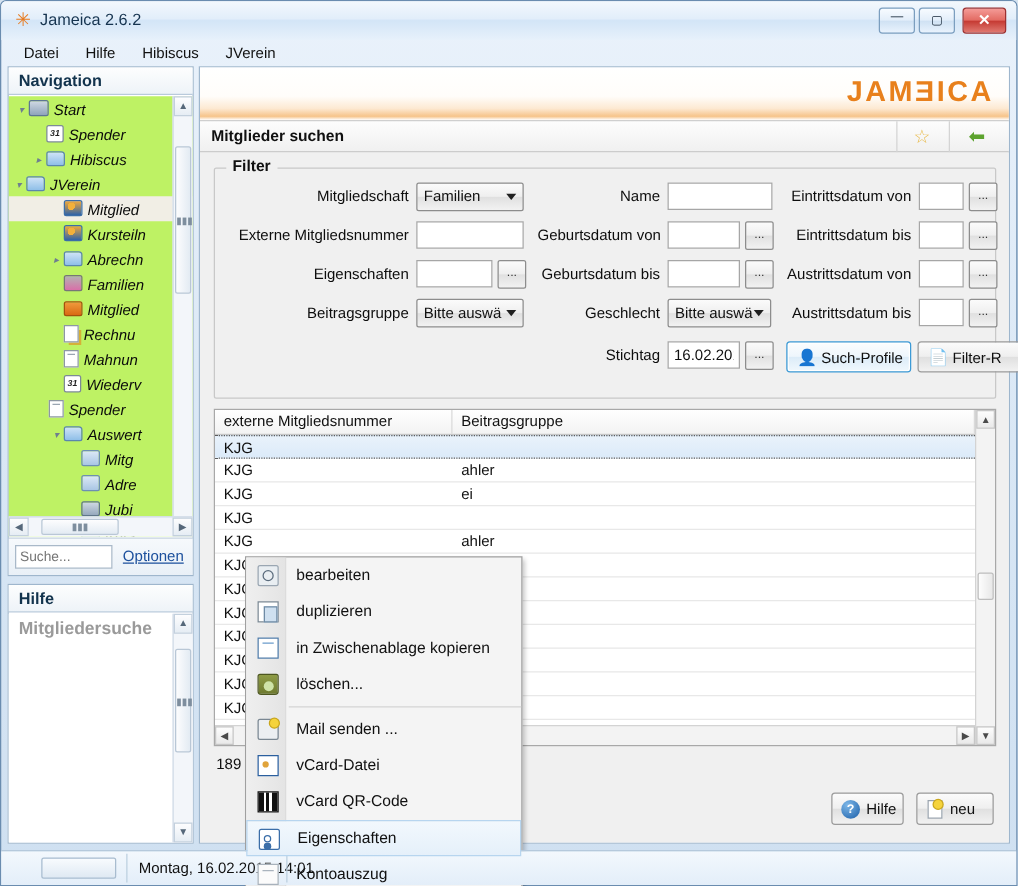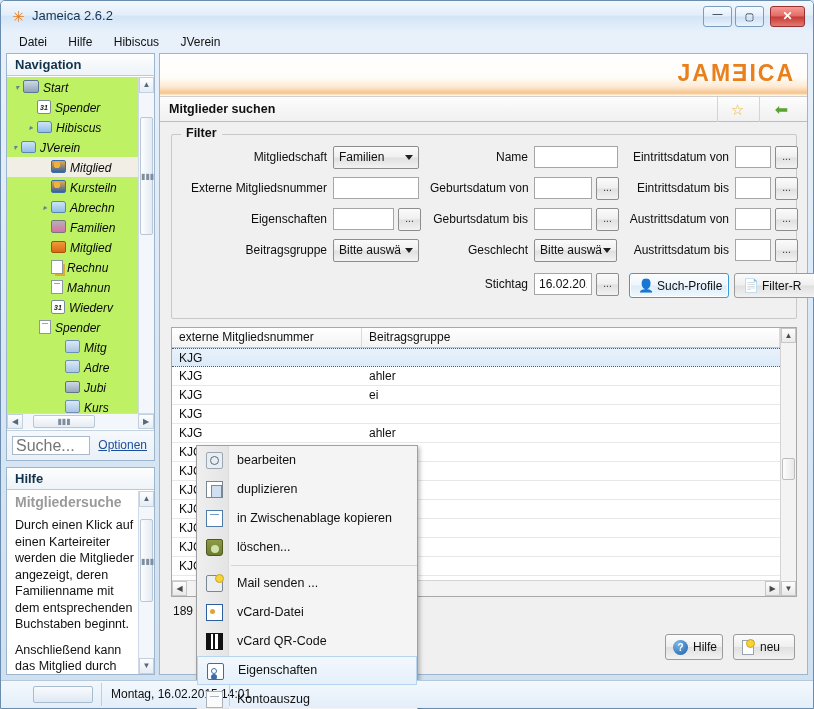--- a/index.html
+++ b/index.html
@@ -149,21 +149,21 @@
     border:1px solid #b9c7d6; border-radius:2px;
     font-size:8px; color:#7e8e9e; text-align:center; line-height:12px;
   }
   #nav-search {
     position:absolute; left:0; right:0; bottom:0; height:30px;
     background: linear-gradient(to bottom,#f6f9fc,#e9f0f7);
     border-top:1px solid #c3d2e0;
   }
   #search-input {
     position:absolute; left:5px; top:5px; width:78px; height:19px;
-    border:1px solid #a9b9c9; background:#fff; font-size:16px; color:#4d7c0f;
+    border:1px solid #a9b9c9; background:#fff; font-size:11px; color:#4d7c0f;
     padding:1px 3px; font-family:"Liberation Sans",sans-serif;
   }
   #search-options {
     position:absolute; right:7px; top:7px; font-size:12px;
     color:#1b4f9c; text-decoration:underline;
   }
 
   #help-panel { top: 414px; bottom: 0; height: auto; }
   #help-body {
     position:absolute; left:0; right:0; top:23px; bottom:0; background:#fff; overflow:hidden;
@@ -454,20 +454,21 @@
             <div class="tree-row" style="padding-left: 2px;"><span class="twisty">▾</span><span class="tree-ico ico-folder"></span><span class="tlabel">JVerein</span></div>
             <div class="tree-row selected" style="padding-left: 32px;"><span class="twisty"></span><span class="tree-ico ico-people"></span><span class="tlabel">Mitglied</span></div>
             <div class="tree-row" style="padding-left: 32px;"><span class="twisty"></span><span class="tree-ico ico-people"></span><span class="tlabel">Kursteiln</span></div>
             <div class="tree-row" style="padding-left: 32px;"><span class="twisty">▸</span><span class="tree-ico ico-folder"></span><span class="tlabel">Abrechn</span></div>
             <div class="tree-row" style="padding-left: 32px;"><span class="twisty"></span><span class="tree-ico ico-people2"></span><span class="tlabel">Familien</span></div>
             <div class="tree-row" style="padding-left: 32px;"><span class="twisty"></span><span class="tree-ico ico-wallet"></span><span class="tlabel">Mitglied</span></div>
             <div class="tree-row" style="padding-left: 32px;"><span class="twisty"></span><span class="tree-ico ico-doc-money"></span><span class="tlabel">Rechnu</span></div>
             <div class="tree-row" style="padding-left: 32px;"><span class="twisty"></span><span class="tree-ico ico-doc"></span><span class="tlabel">Mahnun</span></div>
             <div class="tree-row" style="padding-left: 32px;"><span class="twisty"></span><span class="tree-ico ico-cal"></span><span class="tlabel">Wiederv</span></div>
             <div class="tree-row" style="padding-left: 20px;"><span class="twisty"></span><span class="tree-ico ico-doc"></span><span class="tlabel">Spender</span></div>
+            <div class="tree-row" style="padding-left: 32px;"><span class="twisty">▾</span><span class="tree-ico ico-folder"></span><span class="tlabel">Auswert</span></div>
             <div class="tree-row" style="padding-left: 46px;"><span class="twisty"></span><span class="tree-ico ico-report"></span><span class="tlabel">Mitg</span></div>
             <div class="tree-row" style="padding-left: 46px;"><span class="twisty"></span><span class="tree-ico ico-report"></span><span class="tlabel">Adre</span></div>
             <div class="tree-row" style="padding-left: 46px;"><span class="twisty"></span><span class="tree-ico ico-print"></span><span class="tlabel">Jubi</span></div>
             <div class="tree-row" style="padding-left: 46px;"><span class="twisty"></span><span class="tree-ico ico-report"></span><span class="tlabel">Kurs</span></div>
           </div>
 
         <div id="nav-vscroll">
           <div class="sb-arrow up">▲</div>
           <div id="nav-thumb">▮▮▮</div>
           <div class="sb-arrow down">▼</div>
@@ -482,24 +483,20 @@
         <div id="nav-search">
           <input id="search-input" type="text" placeholder="Suche..." style="">
           <span id="search-options">Optionen</span>
         </div>
       </div>
 
       <div class="panel" id="help-panel">
         <div class="panel-head">Hilfe</div>
         <div id="help-body">
           <div id="help-title">Mitgliedersuche</div>
-          <div id="help-text">
-            <p>Durch einen Klick auf einen Karteireiter werden die Mitglieder angezeigt, deren Familienname mit dem entsprechenden Buchstaben beginnt.</p>
-            <p>Anschließend kann das Mitglied durch</p>
-          </div>
         </div>
         <div id="help-vscroll">
           <div class="sb-arrow up">▲</div>
           <div id="help-thumb">▮▮▮</div>
           <div class="sb-arrow down">▼</div>
         </div>
       </div>
     </div>
 
     <div id="mainpanel">

